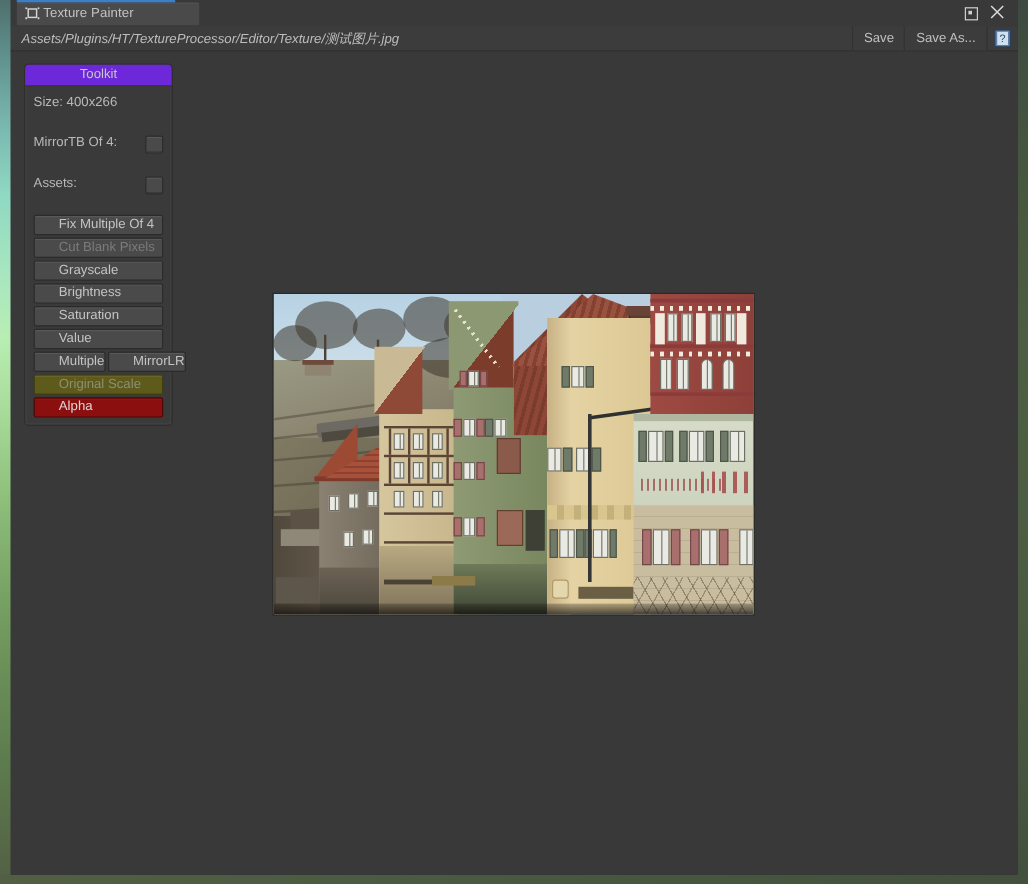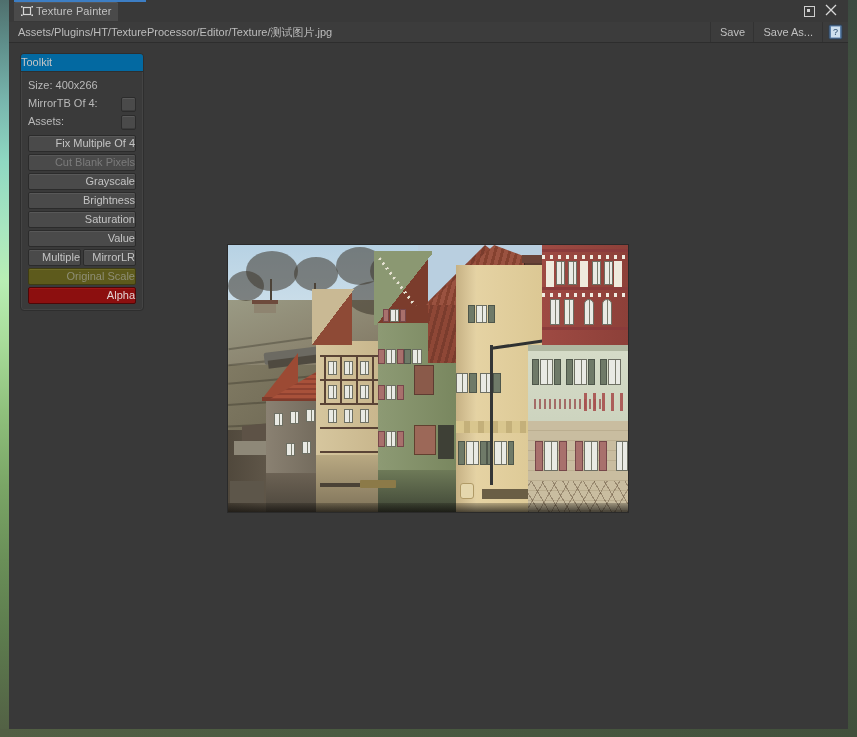--- a/index.html
+++ b/index.html
@@ -18,60 +18,60 @@
       #a8e6c0 31%, #b8eeb4 38%, #a9dd9b 46%, #8fc07c 56%,
       #7aa566 66%, #6a8f58 76%, #5d7c4e 86%, #525f44 100%);}
   .frame-right{position:absolute;right:0;top:0;width:9px;height:737px;
     background:linear-gradient(to bottom,#3c4a41 0%,#46573f 20%,#4d5f43 45%,#4a5b41 70%,#41503c 100%);}
   .frame-bottom{position:absolute;left:0;bottom:0;width:857px;height:8px;
     background:linear-gradient(to right,#525f44,#4a5b41 40%,#42503c 100%);}
   .frame-inner{position:absolute;left:9px;top:0;right:9px;bottom:8px;background:#393939;}
 
   
   .chrome{position:absolute;left:9px;top:0;width:839px;height:22px;background:#393939;}
-  .tab{position:absolute;left:5px;top:2px;width:104px;height:19px;
+  .tab{position:absolute;left:5px;top:2px;width:152px;height:19px;
     background:#4a4a4a;border-radius:2px 2px 0 0;
     box-shadow:inset 0 1px 0 #565656;}
   .tab::before{content:"";position:absolute;left:0;top:-2px;width:132px;height:2px;background:#3d7ec4;}
   .tab-ico{position:absolute;left:7px;top:4px;width:12px;height:11px;}
   .tab-label{position:absolute;left:22px;top:3px;font-size:11px;color:#c2c2c2;letter-spacing:.1px;}
   .wincontrols{position:absolute;right:2px;top:1px;width:46px;height:20px;}
   .wc-min{position:absolute;left:4px;top:5px;width:9px;height:9px;border:1px solid #cfcfcf;}
   .wc-min i{position:absolute;left:2px;top:2px;width:3px;height:3px;background:#cfcfcf;display:block;}
   .wc-close{position:absolute;left:24px;top:2px;width:14px;height:14px;}
   .menu-ico{position:absolute;right:4px;top:24px;width:22px;height:12px;}
 
   
   .toolbar{position:absolute;left:9px;top:22px;width:839px;height:20px;
     background:#3c3c3c;border-bottom:1px solid #2d2d2d;}
-  .path{position:absolute;left:9px;top:3px;font-size:11px;color:#bdbdbd;white-space:nowrap;}
+  .path{position:absolute;left:9px;top:3px;font-size:11px;color:#bdbdbd;white-space:nowrap;font-style:italic;}
   .tb-btn{position:absolute;top:0;height:20px;line-height:20px;padding:0 9px;
     font-size:11px;color:#c0c0c0;background:#3c3c3c;
     border-left:1px solid #323232;border-right:1px solid #323232;cursor:default;}
   .tb-save{right:93px;}
   .tb-saveas{right:25px;}
   .tb-help{position:absolute;right:3px;top:2px;width:17px;height:16px;}
 
   
   .content{position:absolute;left:9px;top:43px;width:839px;height:686px;background:#393939;}
 
   
   .panel{position:absolute;left:11px;top:10px;width:122px;
     background:#3a3a3a;border:1px solid #2e2e2e;border-radius:4px;padding:0 0 6px 0;
     box-shadow:0 0 0 1px #444 inset;}
-  .panel-title{height:17px;line-height:17px;text-align:left;font-size:11px;color:#c6c6c6;
-    background:#0369a1;border-radius:3px 3px 0 0;border-bottom:1px solid #2f2f2f;}
-  .row{position:relative;height:18px;margin:0 7px;}
+  .panel-title{height:17px;line-height:17px;text-align:center;font-size:11px;color:#c6c6c6;
+    background:#6d28d9;border-radius:3px 3px 0 0;border-bottom:1px solid #2f2f2f;}
+  .row{position:relative;height:18px;margin:16px 7px;}
   .row .lbl{position:absolute;left:0;top:2px;font-size:11px;color:#b9b9b9;white-space:nowrap;}
   .cb{position:absolute;right:0;top:2px;width:13px;height:13px;background:#4a4a4a;
      border:1px solid #2c2c2c;border-radius:2px;
      box-shadow:inset 0 1px 0 #5a5a5a, inset 0 -1px 0 #3b3b3b;}
-  .btn{display:block;margin:2px 7px 0 7px;height:15px;line-height:15px;text-align:right;
+  .btn{display:block;margin:2px 7px 0 7px;height:15px;line-height:15px;text-align:left;
     font-size:11px;color:#c4c4c4;background:#4a4a4a;border:1px solid #2b2b2b;border-radius:2px;
-    box-shadow:inset 0 1px 0 #585858;cursor:default;}
+    box-shadow:inset 0 1px 0 #585858;cursor:default;padding-left:20px;}
   .btn.dim{color:#7b7b7b;}
   .pair{display:flex;margin:2px 7px 0 7px;gap:2px;}
   .pair .btn{margin:0;flex:1;}
   .btn.olive{background:#5d5a1c;border-color:#3f3d12;color:#8e8e76;
     box-shadow:inset 0 1px 0 #6e6b28;}
   .btn.red{background:#8c0f0f;border-color:#4d0707;color:#e2d2d2;
     box-shadow:inset 0 1px 0 #a01616;}
 
   
   .imgwrap{position:absolute;left:219px;top:202px;width:400px;height:267px;

